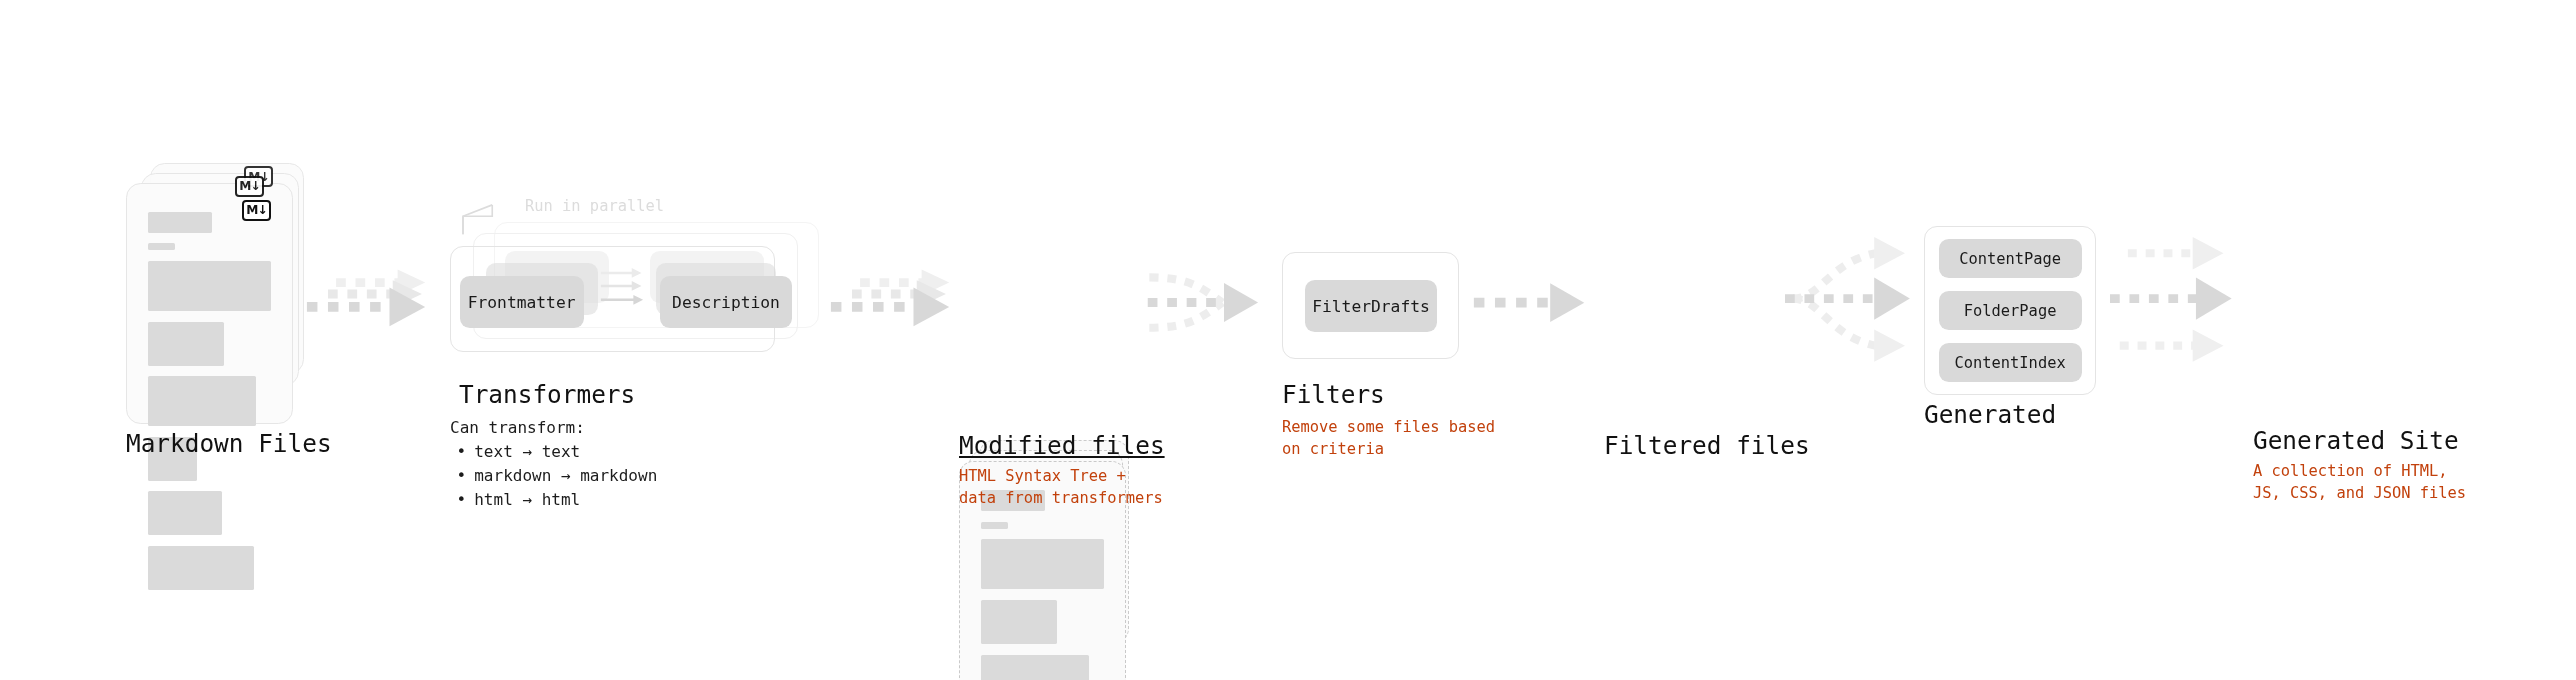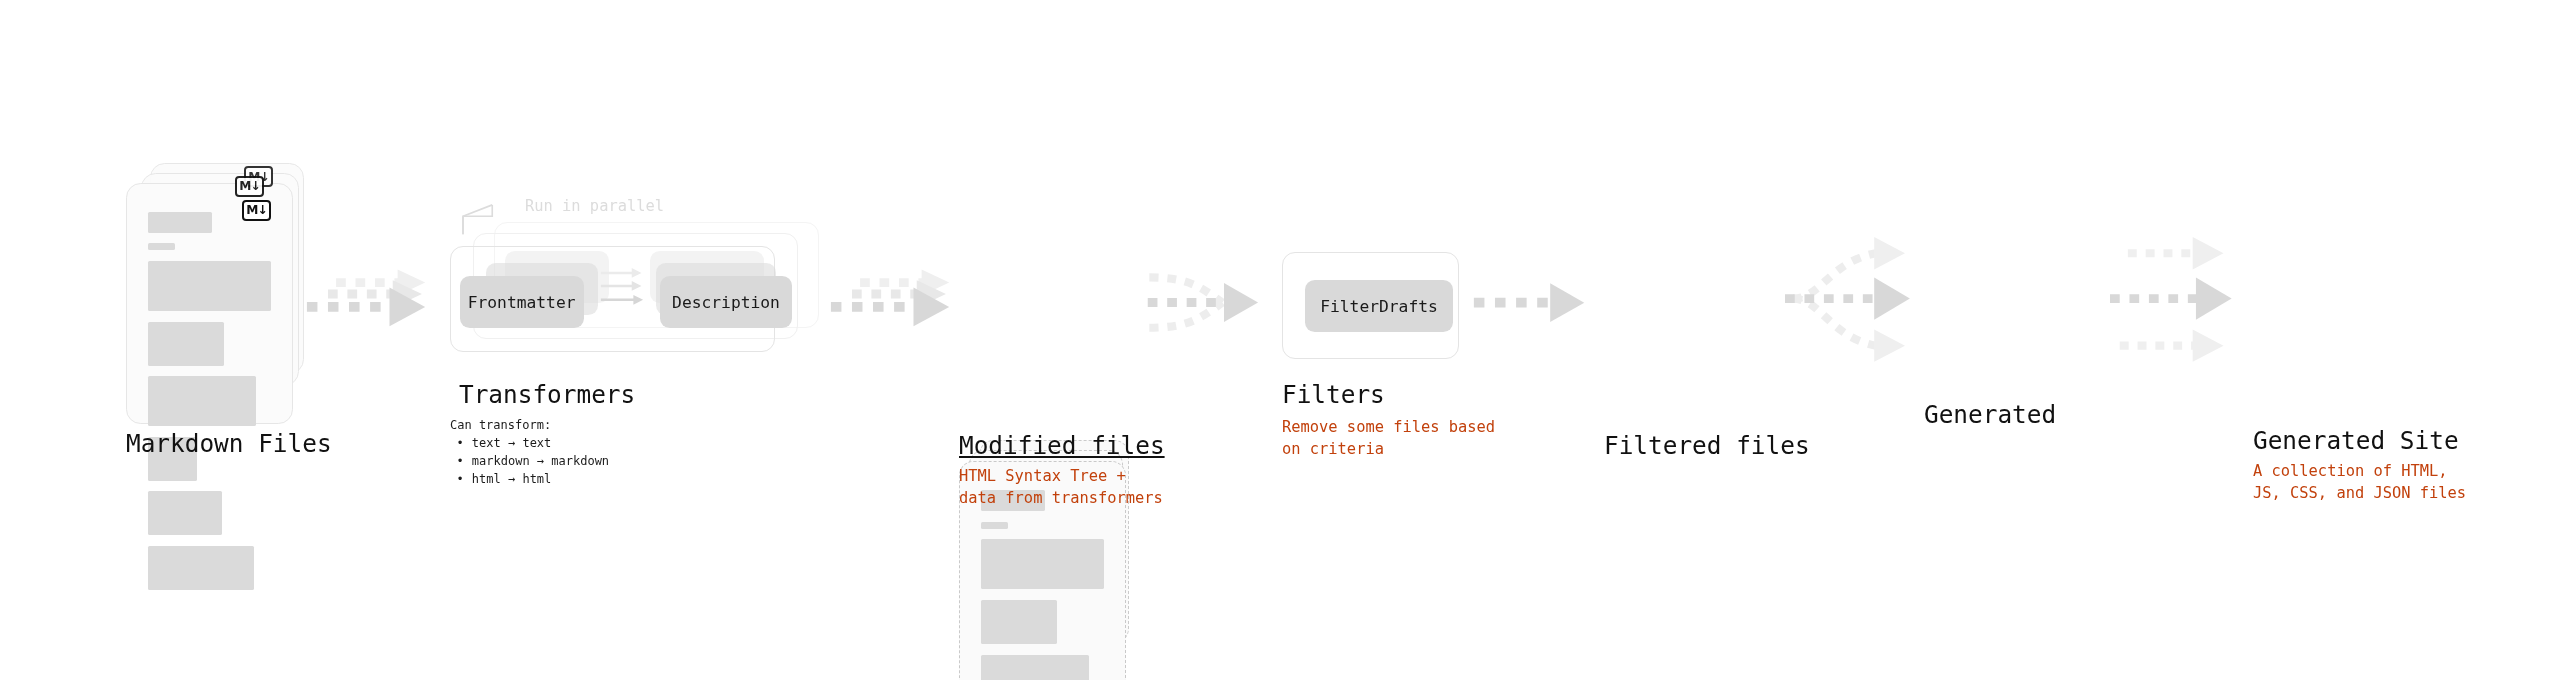--- a/index.html
+++ b/index.html
@@ -90,21 +90,21 @@
     white-space: pre-line;
   }
   .parallel-label {
     position: absolute;
     font-family: "DejaVu Sans Mono", "Liberation Mono", monospace;
     font-size: 15.4px; color: #dcdcdc; white-space: nowrap;
   }
   .bullets {
     position: absolute;
     font-family: "DejaVu Sans Mono", "Liberation Mono", monospace;
-    font-size: 12px; line-height: 1.5; color: #1c1c1c;
+    font-size: 16px; line-height: 1.5; color: #1c1c1c;
   }
   .bullets .hd { display:block; }
   .bullets ul { list-style: none; }
   .bullets li { white-space: nowrap; }
   .bullets li::before { content: "\2022"; margin: 0 8.1px 0 6.5px; }
 
   svg { display: block; overflow: visible; }
 </style>
 </head>
 <body>
@@ -246,21 +246,21 @@
       </g>
       <g fill="none" stroke="#d8d8d8" stroke-width="11" stroke-dasharray="12 12">
         <line x1="12" y1="62" x2="108" y2="62"></line>
       </g>
       <polygon points="106,38 148,62 106,86" fill="#d8d8d8"></polygon>
     </svg>
   </div>
 
   <div class="node" style="left:1282px; top:252px; width:177px; height:107px;">
     <div class="group" style="left:0; top:0; width:177px; height:107px;"></div>
-    <div class="pill" style="left:23px; top:28px; width:148px; height:52px;">FilterDrafts</div>
+    <div class="pill" style="left:23px; top:28px; width:132px; height:52px;">FilterDrafts</div>
   </div>
 
   <div class="title" style="left:1282px; top:380px;text-align:center;">Filters</div>
   <div class="caption" style="left:1282px; top:416px;">Remove some files based
 on criteria</div>
 
   <div class="node" style="left:1469px; top:283px;">
     <svg width="138" height="49" viewBox="0 0 170 60">
       <g stroke="#d8d8d8" stroke-width="12" stroke-dasharray="13 13" fill="none">
         <line x1="6" y1="24" x2="104" y2="24"></line>
@@ -279,20 +279,26 @@
       </g>
       <polygon points="110,16 148,36 110,56" fill="#efefef"></polygon>
       <polygon points="110,130 148,150 110,170" fill="#efefef"></polygon>
       <g fill="none" stroke="#d8d8d8" stroke-width="11" stroke-dasharray="12 12">
         <line x1="0" y1="92" x2="112" y2="92"></line>
       </g>
       <polygon points="110,66 154,92 110,118" fill="#d8d8d8"></polygon>
     </svg>
   </div>
 
+  <div class="node" style="left:1924px; top:226px; width:172px; height:169px;">
+    <div class="group" style="left:0; top:0; width:172px; height:169px;"></div>
+    <div class="pill" style="left:14.6px; top:13px; width:143px; height:39px; font-size:15.4px;">ContentPage</div>
+    <div class="pill" style="left:14.6px; top:65px; width:143px; height:39px; font-size:15.4px;">FolderPage</div>
+    <div class="pill" style="left:14.6px; top:117px; width:143px; height:39px; font-size:15.4px;">ContentIndex</div>
+  </div>
 
   <div class="title" style="left:1924px; top:400px;">Generated</div>
 
   <div class="node" style="left:2110px; top:224px;">
     <svg width="150" height="146" viewBox="0 0 185 180">
       <g stroke="#efefef" stroke-width="10" stroke-dasharray="11 11" fill="none">
         <line x1="22" y1="36" x2="104" y2="36"></line>
       </g>
       <polygon points="102,16 140,36 102,56" fill="#efefef"></polygon>
 

